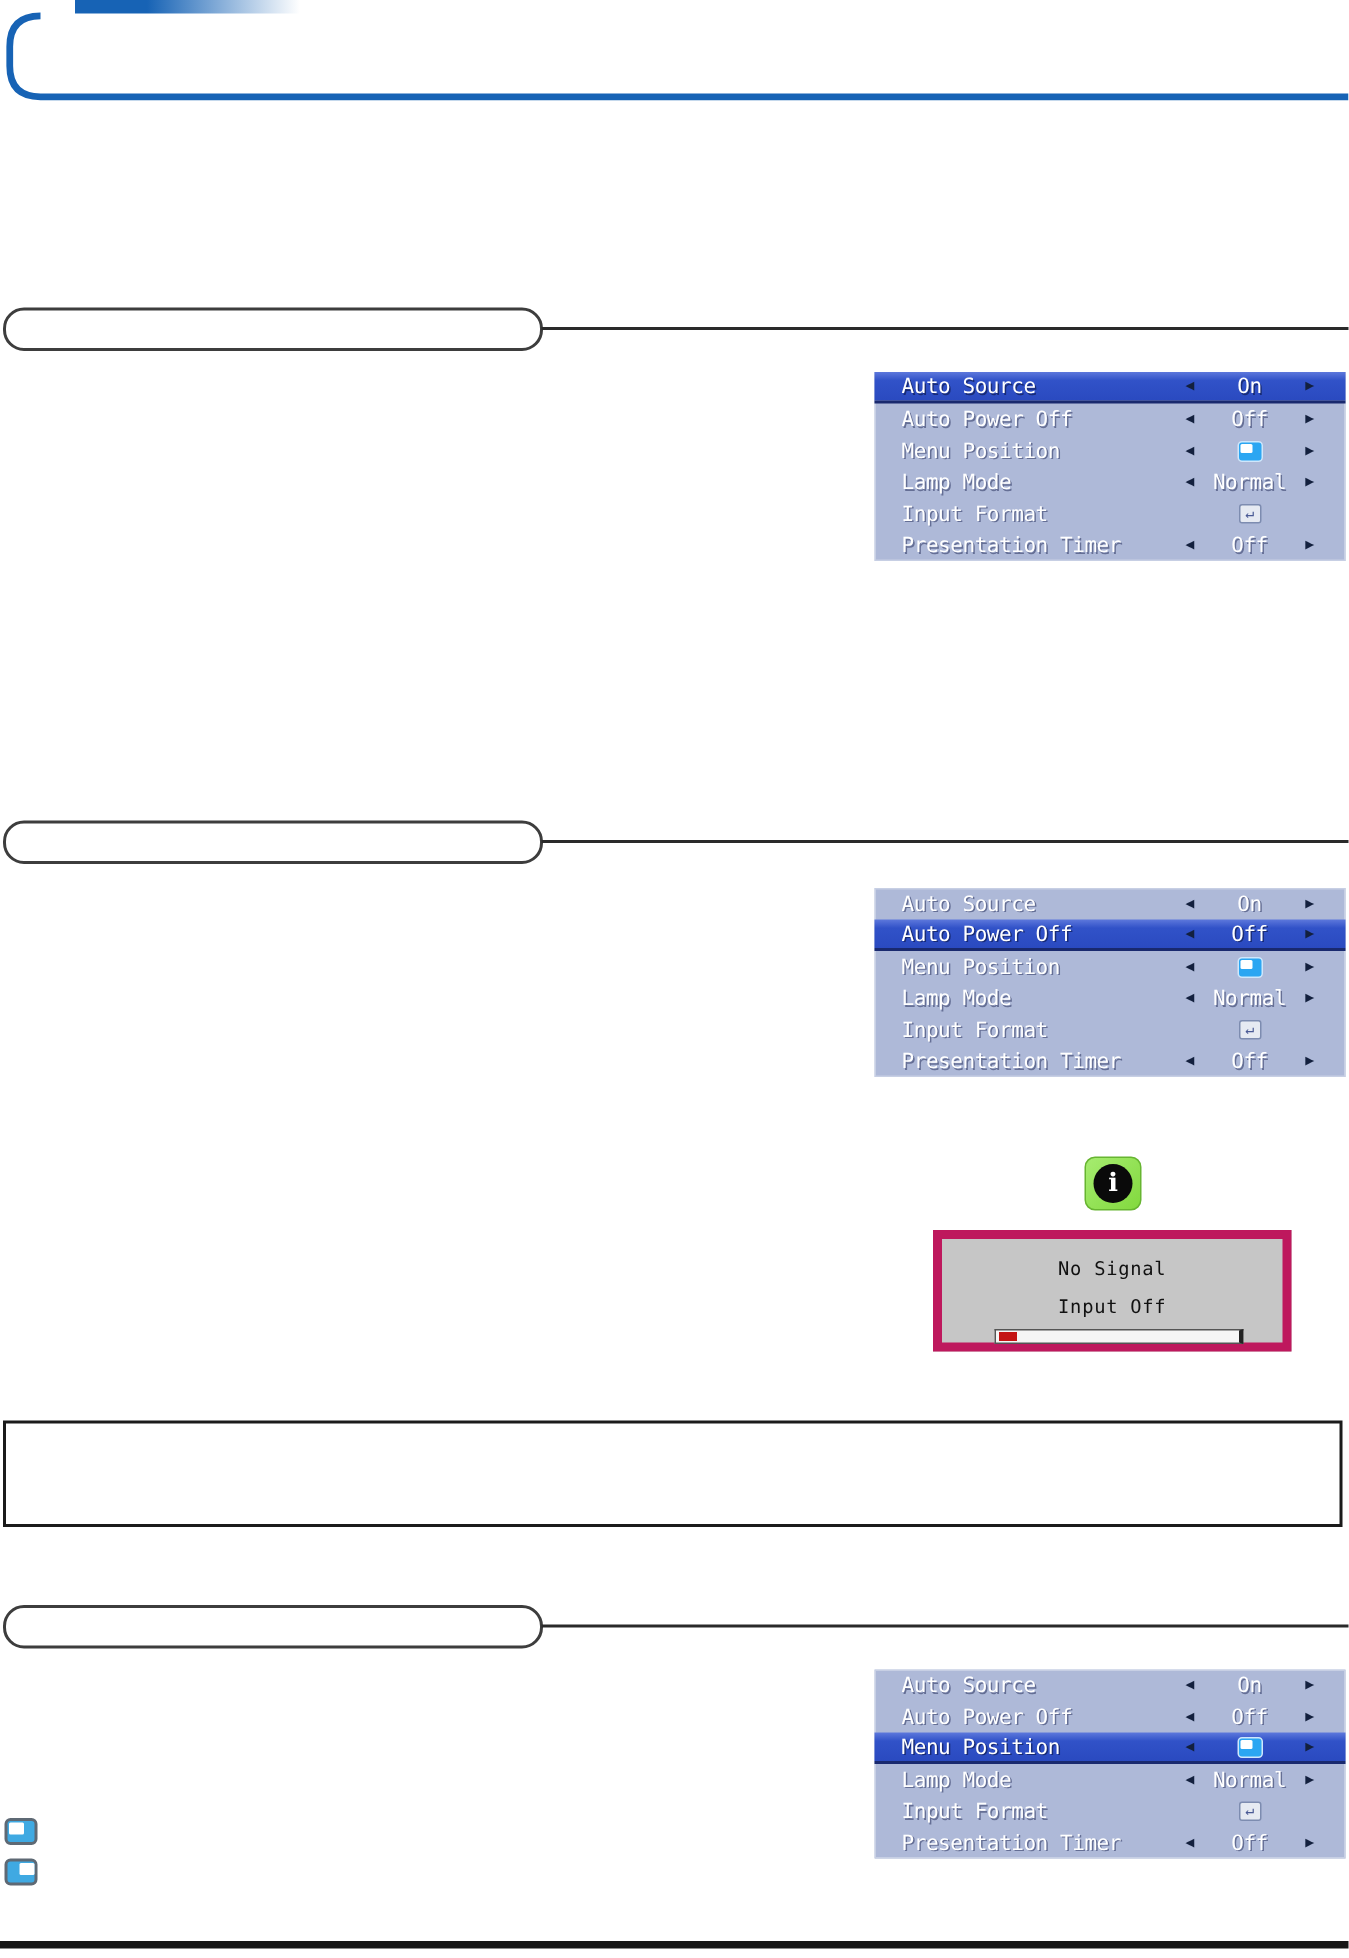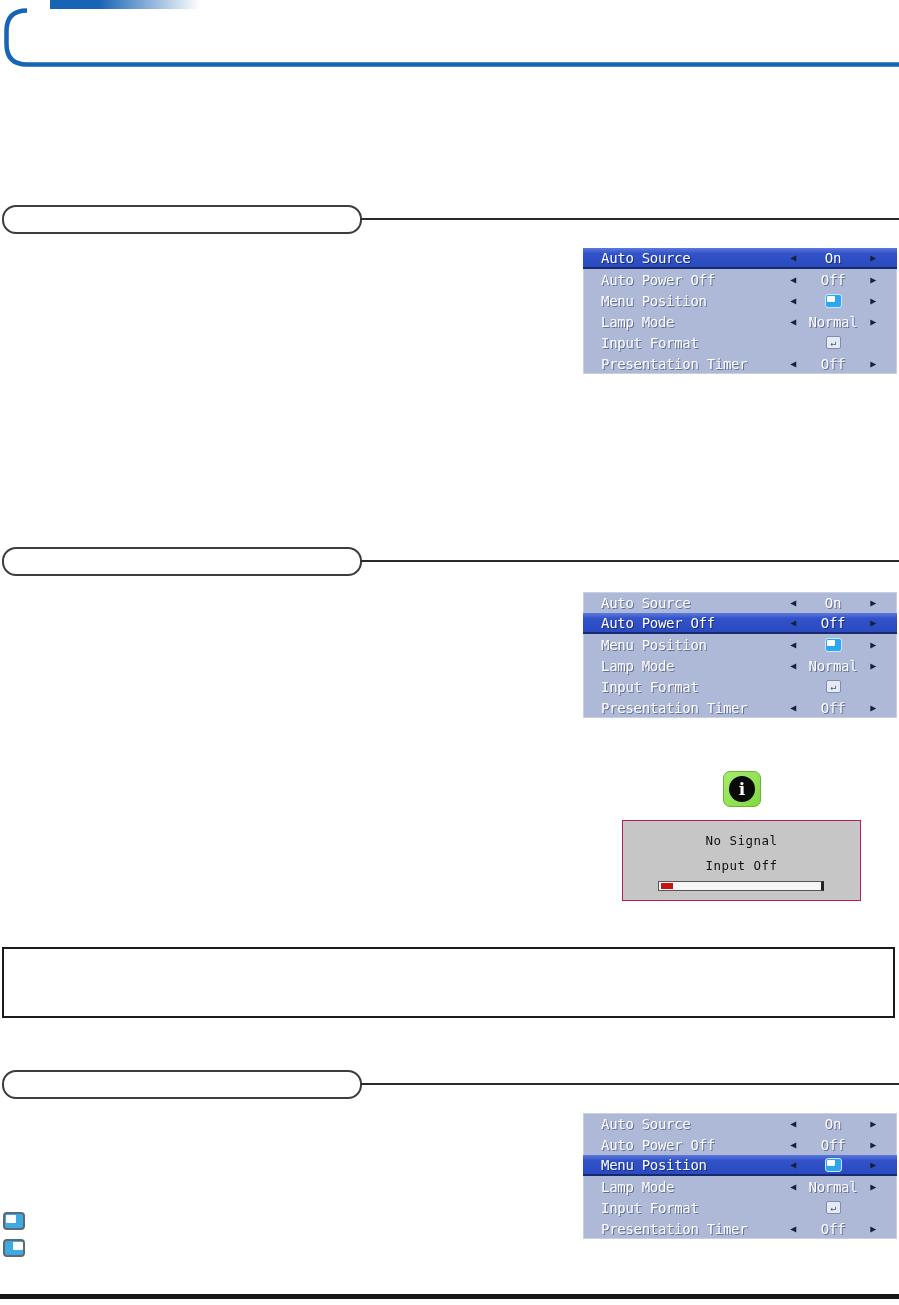--- a/index.html
+++ b/index.html
@@ -37,21 +37,21 @@
   
   .info-badge{position:absolute;left:723px;top:771px;width:38px;height:36px;border-radius:7px;
     background:linear-gradient(135deg,#a6ec70,#82d93e);border:1px solid #67b531;box-sizing:border-box;
     display:flex;align-items:center;justify-content:center;}
   .info-circle{width:26px;height:26px;border-radius:50%;background:#0a0a0a;color:#ffffff;
     display:flex;align-items:center;justify-content:center;
     font-family:"DejaVu Serif",serif;font-weight:bold;font-size:17px;}
 
   
   .dialog{position:absolute;left:622px;top:820px;width:239px;height:81px;background:#c6c6c6;
-    border:1px solid #be185d;box-sizing:border-box;color:#111111;
+    border:6px solid #be185d;box-sizing:border-box;color:#111111;
     font-family:"DejaVu Sans Mono",monospace;}
   .dlg-line{position:absolute;left:0;right:0;text-align:center;font-size:12.5px;letter-spacing:0.5px;}
   .dlg-line.l1{top:12px;}
   .dlg-line.l2{top:37px;}
   .pbar{position:absolute;left:35px;top:60px;width:166px;height:10px;background:#f6f6f6;
     border:1px solid #555555;border-right:3px solid #222222;box-sizing:border-box;}
   .pfill{position:absolute;left:2px;top:1px;bottom:1px;width:12px;background:#c41414;}
 
   
   .note-box{position:absolute;left:2px;top:947px;width:893px;height:71px;

